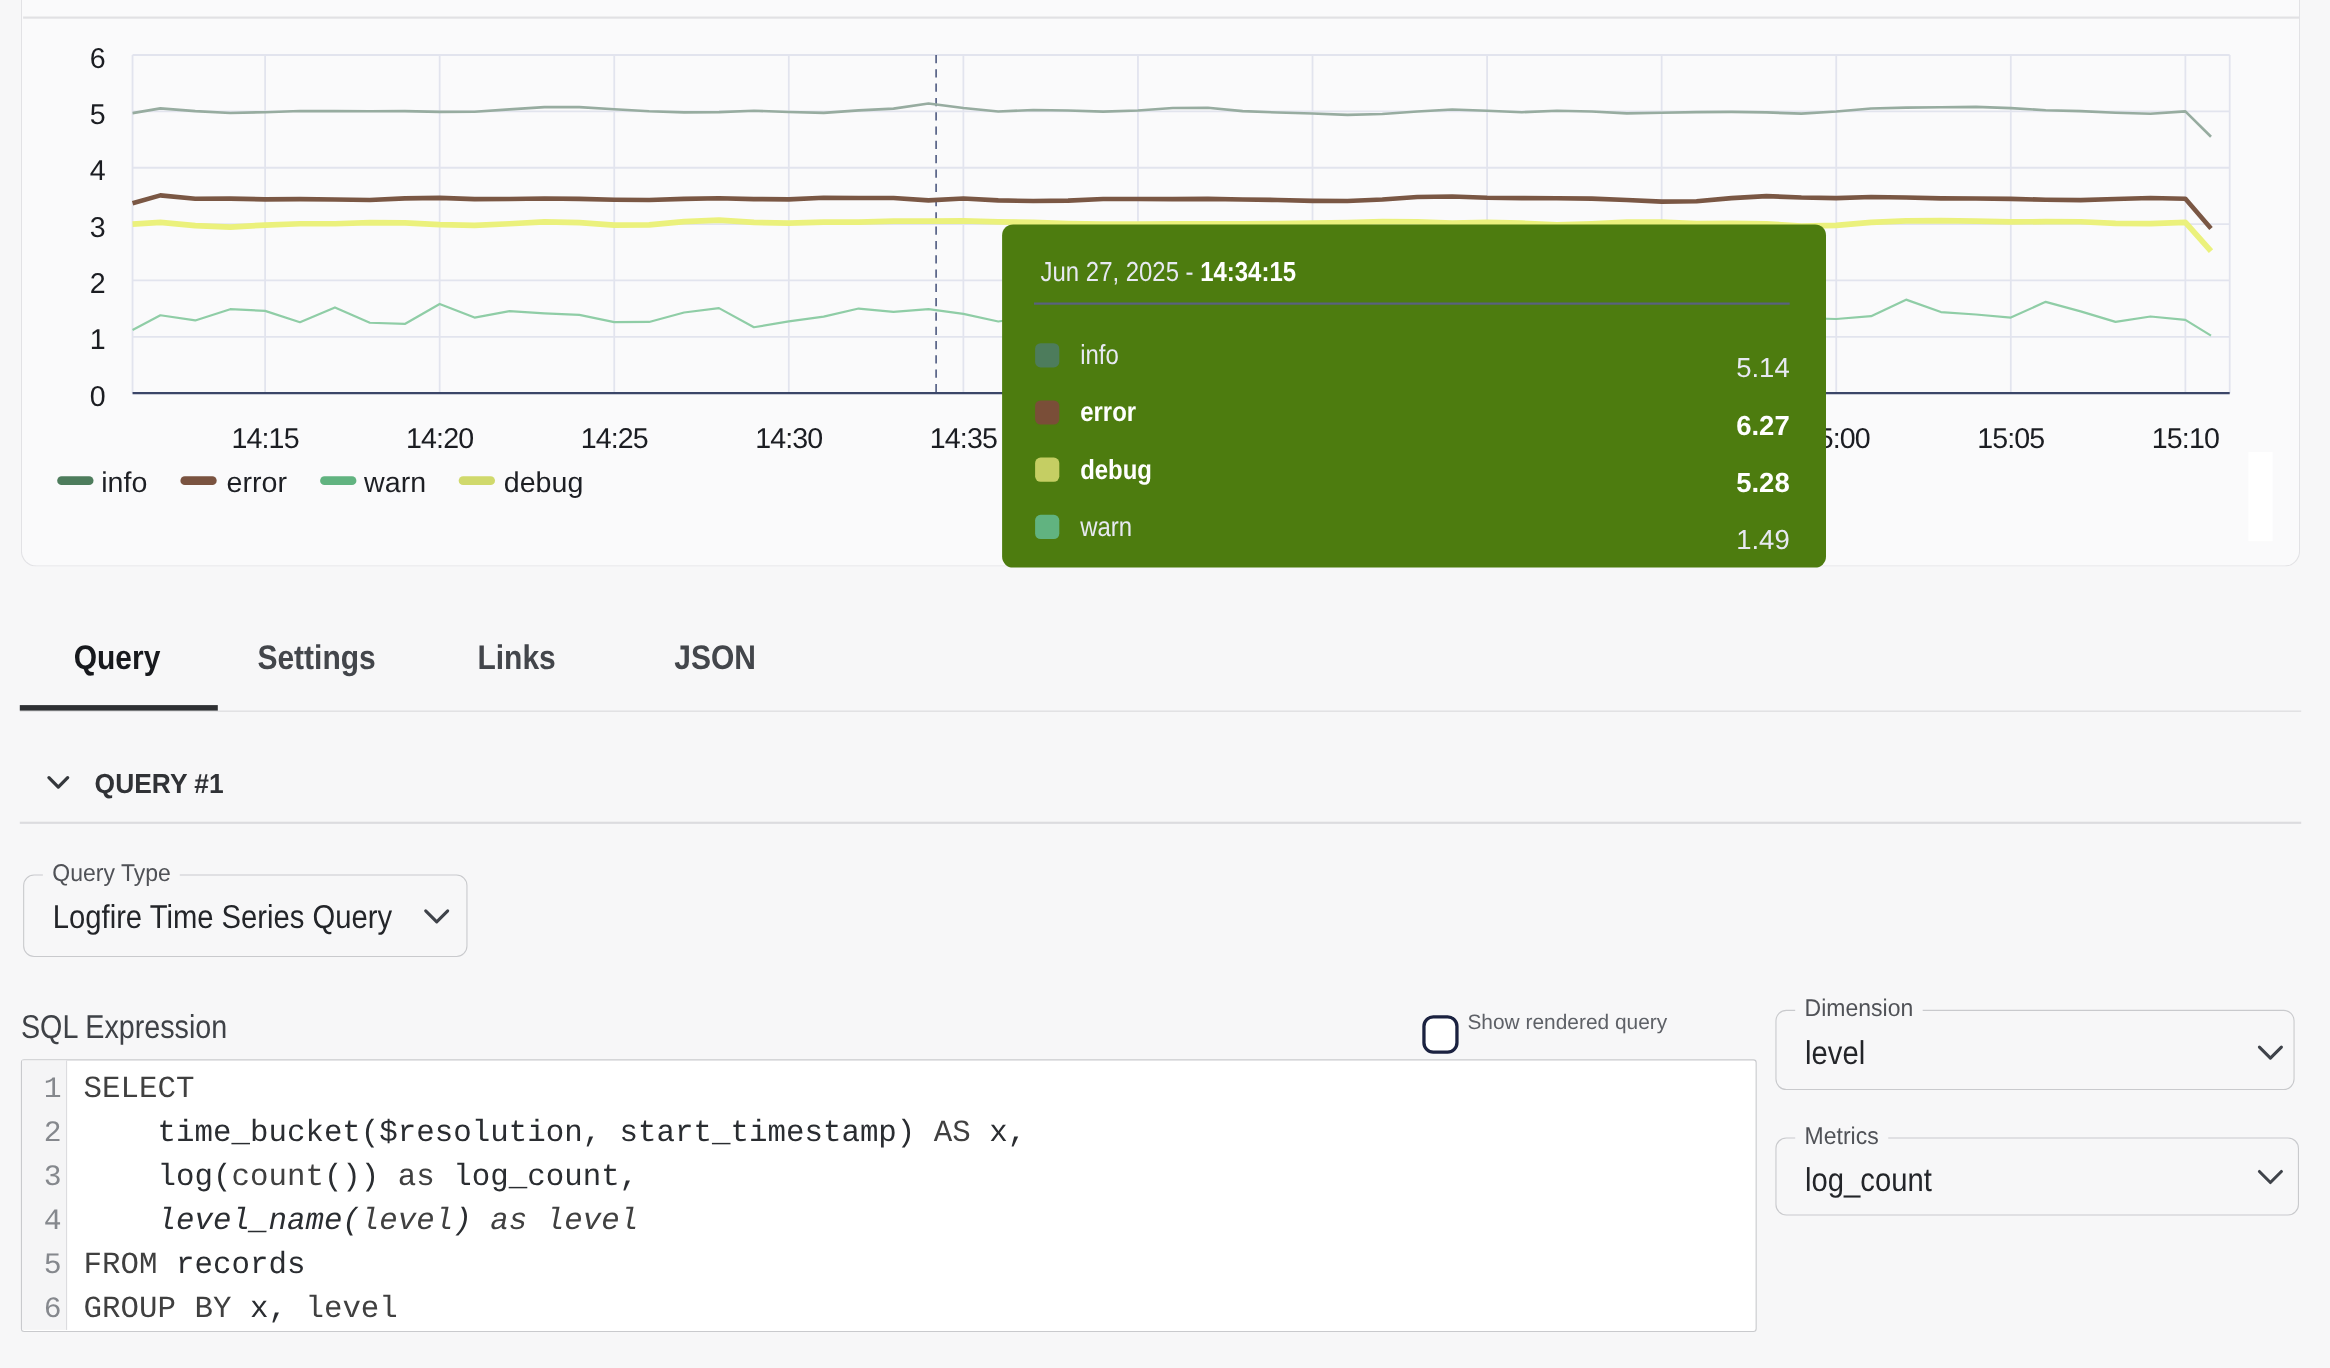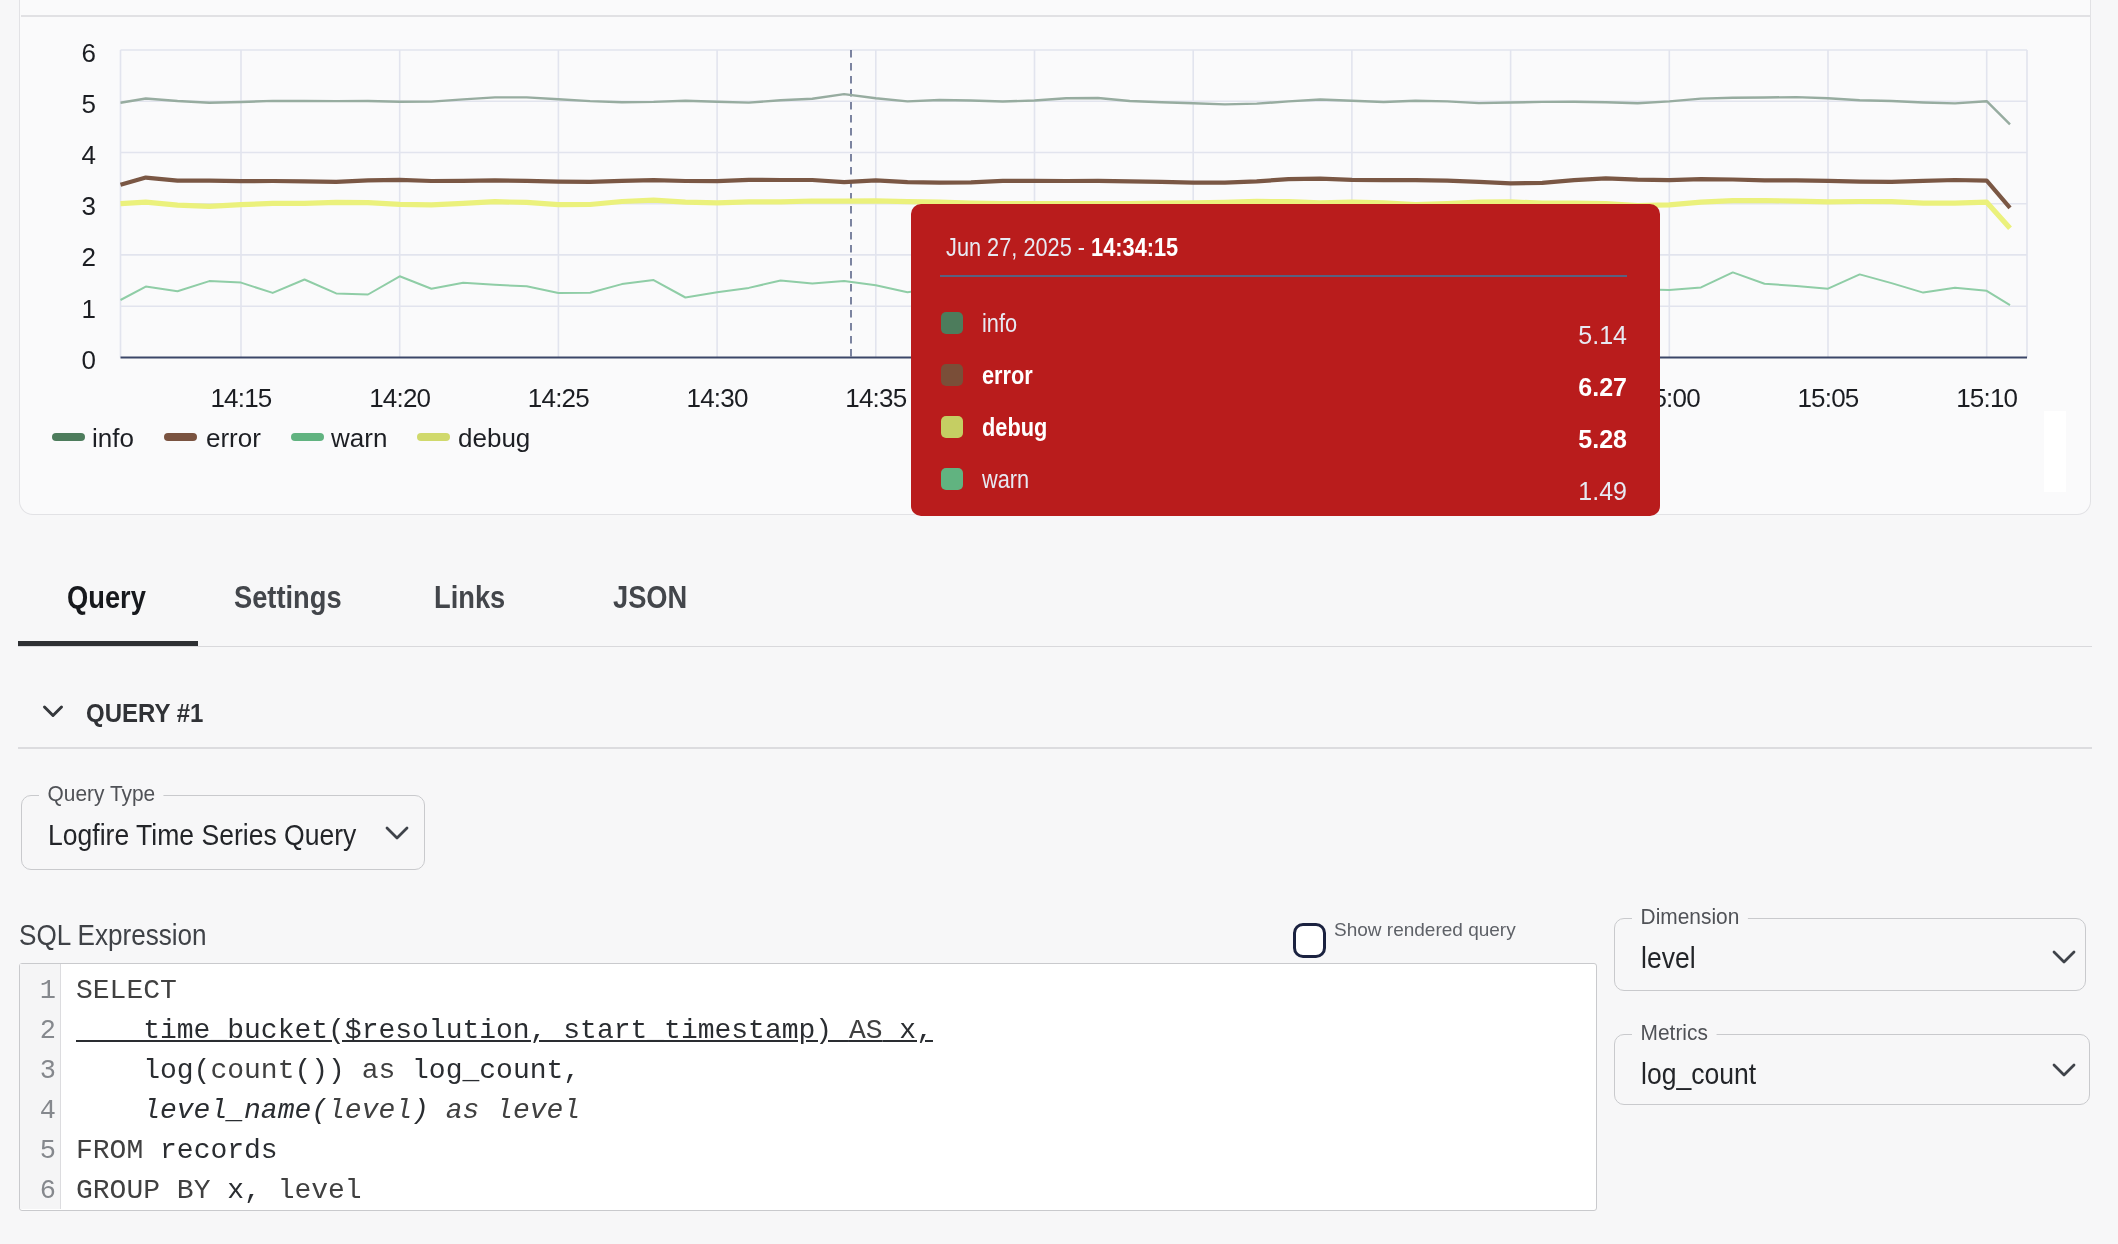--- a/index.html
+++ b/index.html
@@ -8,21 +8,21 @@
 .abs { position:absolute; }
 .card { left:19px; top:-20px; width:2072px; height:535px; background:#fafafb;
   border-left:1.5px solid #e2e2e5; border-right:1.5px solid #e2e2e5; border-bottom:1.5px solid #e2e2e5;
   border-radius:0 0 14px 14px; }
 .carddiv { left:20.5px; top:15px; width:2069px; height:1.5px; background:#e1e1e4; }
 .axlab { font-family:"Liberation Sans", sans-serif; font-size:26px; fill:#1b1d22; }
 
 .leg { position:absolute; top:423px; font-size:26px; color:#1d1f24; }
 .legsw { position:absolute; top:433px; width:33px; height:8px; border-radius:4px; }
 
-.tooltip { left:911px; top:204px; width:749px; height:312px; background:#b91c1c; border-radius:10px; color:#e7e9f2; }
+.tooltip { left:911px; top:204px; width:749px; height:312px; background:#4d7c0f; border-radius:10px; color:#e7e9f2; }
 .tt-head { position:absolute; left:35px; top:29px; font-size:25px; color:#e7e9f2; transform:scaleX(0.87); transform-origin:0 0; white-space:nowrap; }
 .tt-head b { color:#ffffff; }
 .tt-div { position:absolute; left:29px; right:33px; top:71px; height:1.5px; background:#596180; }
 .tt-row { position:absolute; left:30px; right:33px; height:30px; line-height:30px; font-size:25px; }
 .tt-sw { position:absolute; left:0; top:4px; width:22px; height:22px; border-radius:5px; }
 .tt-lab { position:absolute; left:41px; transform:scaleX(0.87); transform-origin:0 0; }
 .tt-val { position:absolute; right:0;margin-top:12px; }
 
 .tab { position:absolute; top:580px; font-size:31px; color:#43464b; font-weight:bold; transform:scaleX(0.88); transform-origin:0 0; white-space:nowrap; }
 .tab.active { color:#17191d; }
@@ -159,21 +159,21 @@
 
 <div class="abs codebox">
   <div class="gutter"></div>
   <div class="lnum" style="top:12px;">1</div>
   <div class="lnum" style="top:52px;">2</div>
   <div class="lnum" style="top:92px;">3</div>
   <div class="lnum" style="top:132px;">4</div>
   <div class="lnum" style="top:172px;">5</div>
   <div class="lnum" style="top:212px;">6</div>
   <div class="codeline" style="top:11px;"><span class="kw">SELECT</span></div>
-  <div class="codeline" style="top:51px;text-decoration:underline;">    time_bucket($resolution, start_timestamp) <span class="kw">AS</span> x,</div>
+  <div class="codeline" style="top:51px;">    time_bucket($resolution, start_timestamp) <span class="kw">AS</span> x,</div>
   <div class="codeline" style="top:91px;">    log(<span class="kw">count</span>()) <span class="kw">as</span> log_count,</div>
   <div class="codeline" style="top:131px;font-style:italic;">    level_name(<span class="kw">level</span>) <span class="kw">as</span> <span class="kw">level</span></div>
   <div class="codeline" style="top:171px;"><span class="kw">FROM</span> records</div>
   <div class="codeline" style="top:211px;"><span class="kw">GROUP</span> <span class="kw">BY</span> x, <span class="kw">level</span></div>
 </div>
 
 <div class="fs" style="left:1614px; top:918px; width:472px; height:73px;">
   <span class="fs-legend">Dimension</span>
   <span class="fs-text">level</span>
   <svg style="position:absolute;left:437px;top:31px;" width="24" height="15" viewBox="0 0 24 15">

